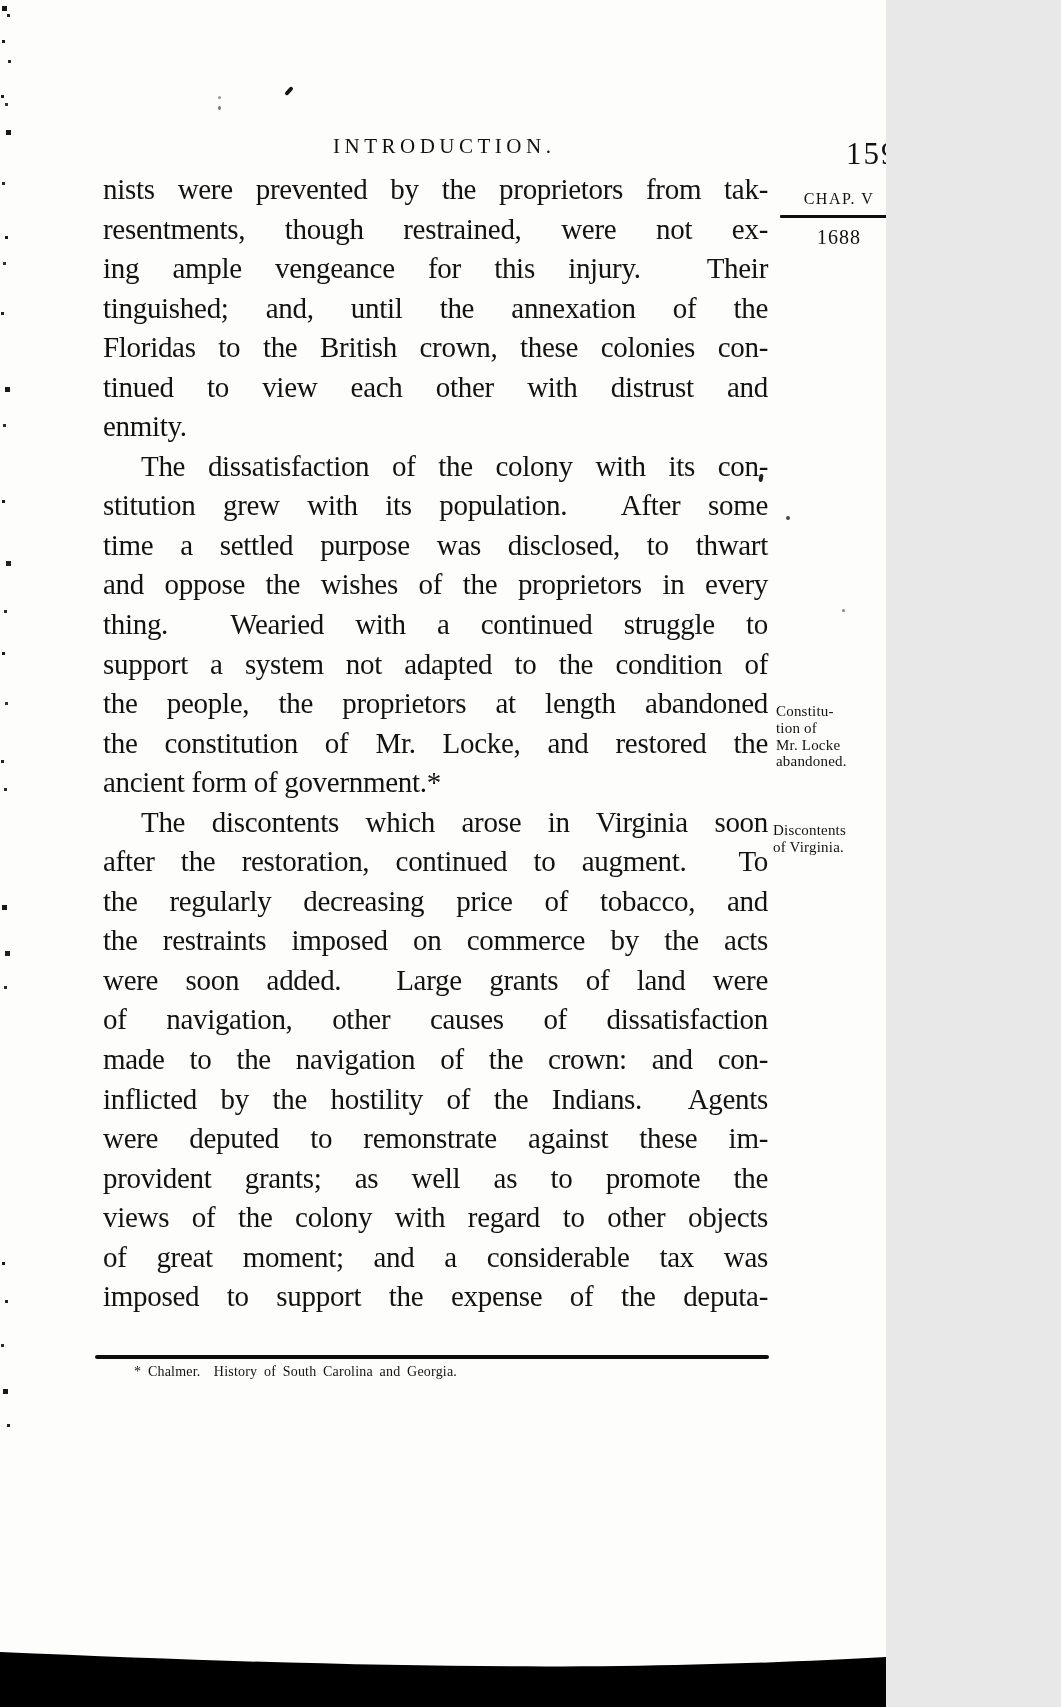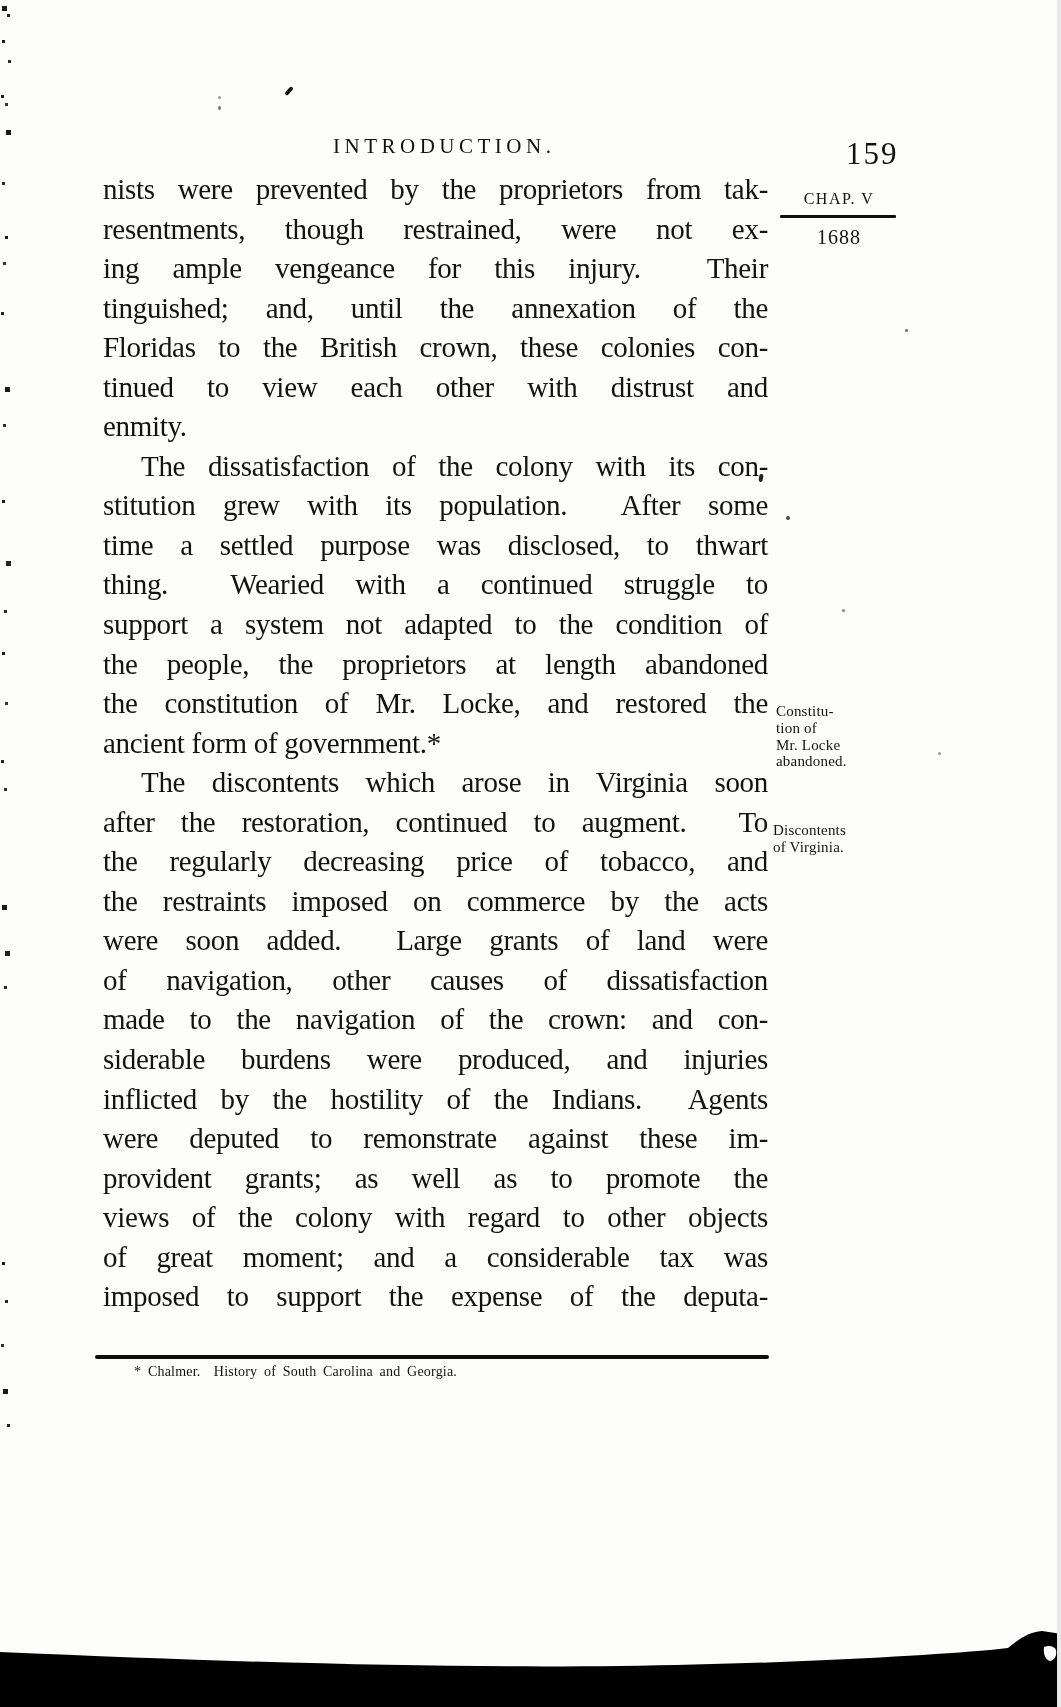--- a/index.html
+++ b/index.html
@@ -2,21 +2,21 @@
 <html style="--ink: #121212; --paper: #fdfdfc;"><head>
 <meta charset="utf-8">
 <style>
   :root{
     --ink:#121212;
     --paper:#fdfdfc;
   }
   html,body{margin:0;padding:0;background:#e8e8e8;}
   .page{
     position:relative;
-    width:1057px;height:1707px;
+    width:886px;height:1707px;
     background:var(--paper);
     overflow:hidden;
     font-family:"Liberation Serif","DejaVu Serif",serif;
     color:var(--ink);
   }
   
   .running-header{
     position:absolute;left:333px;top:134px;
     font-size:21px;letter-spacing:4.5px;word-spacing:2px;
     font-weight:normal;
@@ -108,33 +108,33 @@
       <div class="line">nists were prevented by the proprietors from tak-</div>
       <div class="line">resentments, though restrained, were not ex-</div>
       <div class="line">ing ample vengeance for this injury.&nbsp; Their</div>
       <div class="line">tinguished; and, until the annexation of the</div>
       <div class="line">Floridas to the British crown, these colonies con-</div>
       <div class="line">tinued to view each other with distrust and</div>
       <div class="line lastline">enmity.</div>
       <div class="line indent">The dissatisfaction of the colony with its con-</div>
       <div class="line">stitution grew with its population.&nbsp; After some</div>
       <div class="line">time a settled purpose was disclosed, to thwart</div>
+      <div class="line">and oppose the wishes of the proprietors in every</div>
       <div class="line">thing.&nbsp; Wearied with a continued struggle to</div>
       <div class="line">support a system not adapted to the condition of</div>
       <div class="line">the people, the proprietors at length abandoned</div>
       <div class="line">the constitution of Mr. Locke, and restored the</div>
       <div class="line lastline">ancient form of government.*</div>
       <div class="line indent">The discontents which arose in Virginia soon</div>
       <div class="line">after the restoration, continued to augment.&nbsp; To</div>
       <div class="line">the regularly decreasing price of tobacco, and</div>
       <div class="line">the restraints imposed on commerce by the acts</div>
       <div class="line">were soon added.&nbsp; Large grants of land were</div>
       <div class="line">of navigation, other causes of dissatisfaction</div>
       <div class="line">made to the navigation of the crown: and con-</div>
-      <div class="line">siderable burdens were produced, and injuries</div>
       <div class="line">inflicted by the hostility of the Indians.&nbsp; Agents</div>
       <div class="line">were deputed to remonstrate against these im-</div>
       <div class="line">provident grants; as well as to promote the</div>
       <div class="line">views of the colony with regard to other objects</div>
       <div class="line">of great moment; and a considerable tax was</div>
       <div class="line">imposed to support the expense of the deputa-</div>
     </div>
 
   <div class="sidenote sidenote-locke">
       <div class="snline">Constitu-</div>

